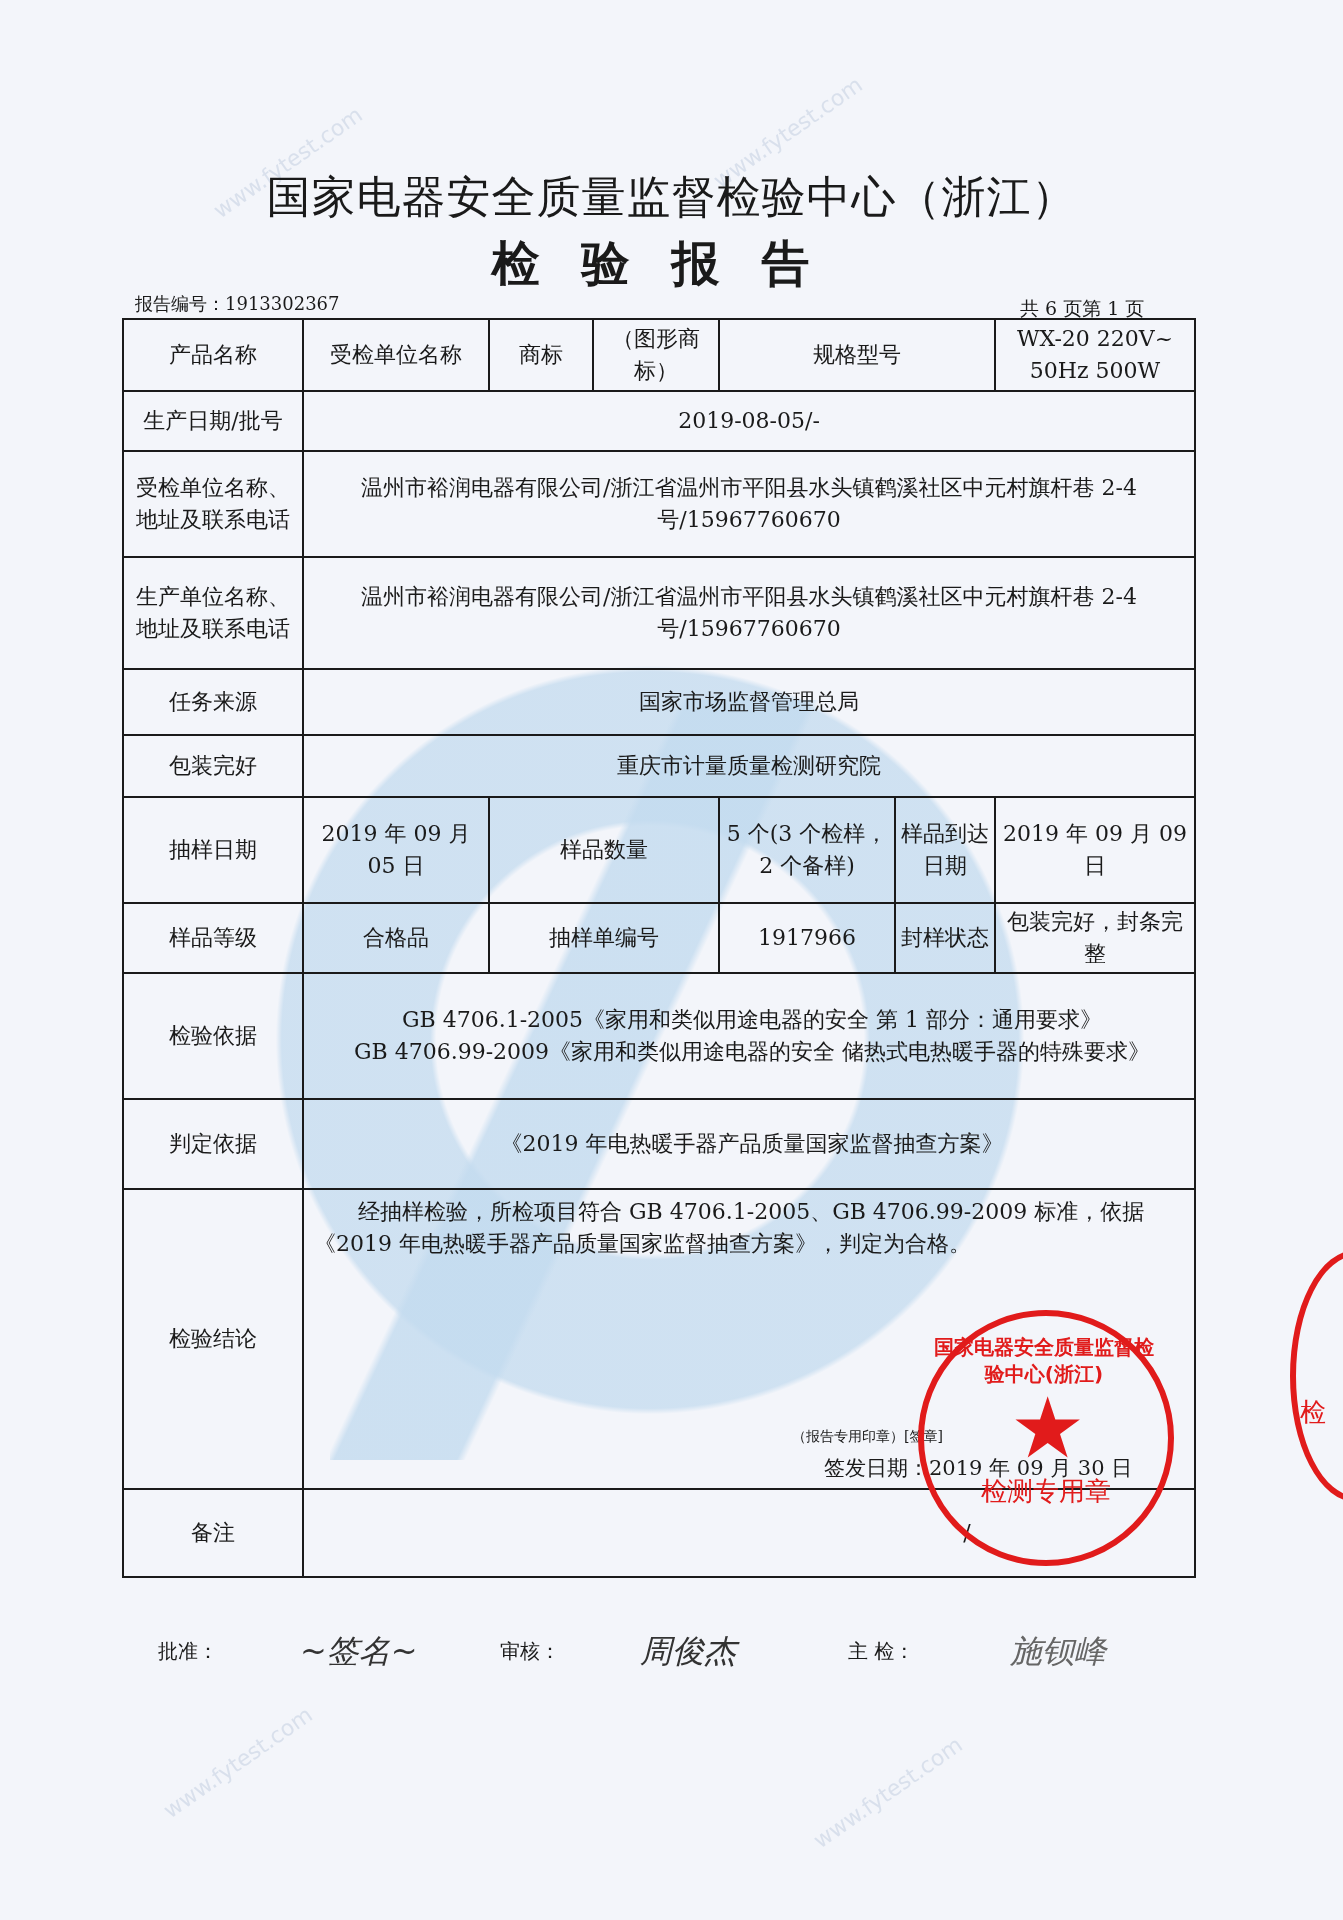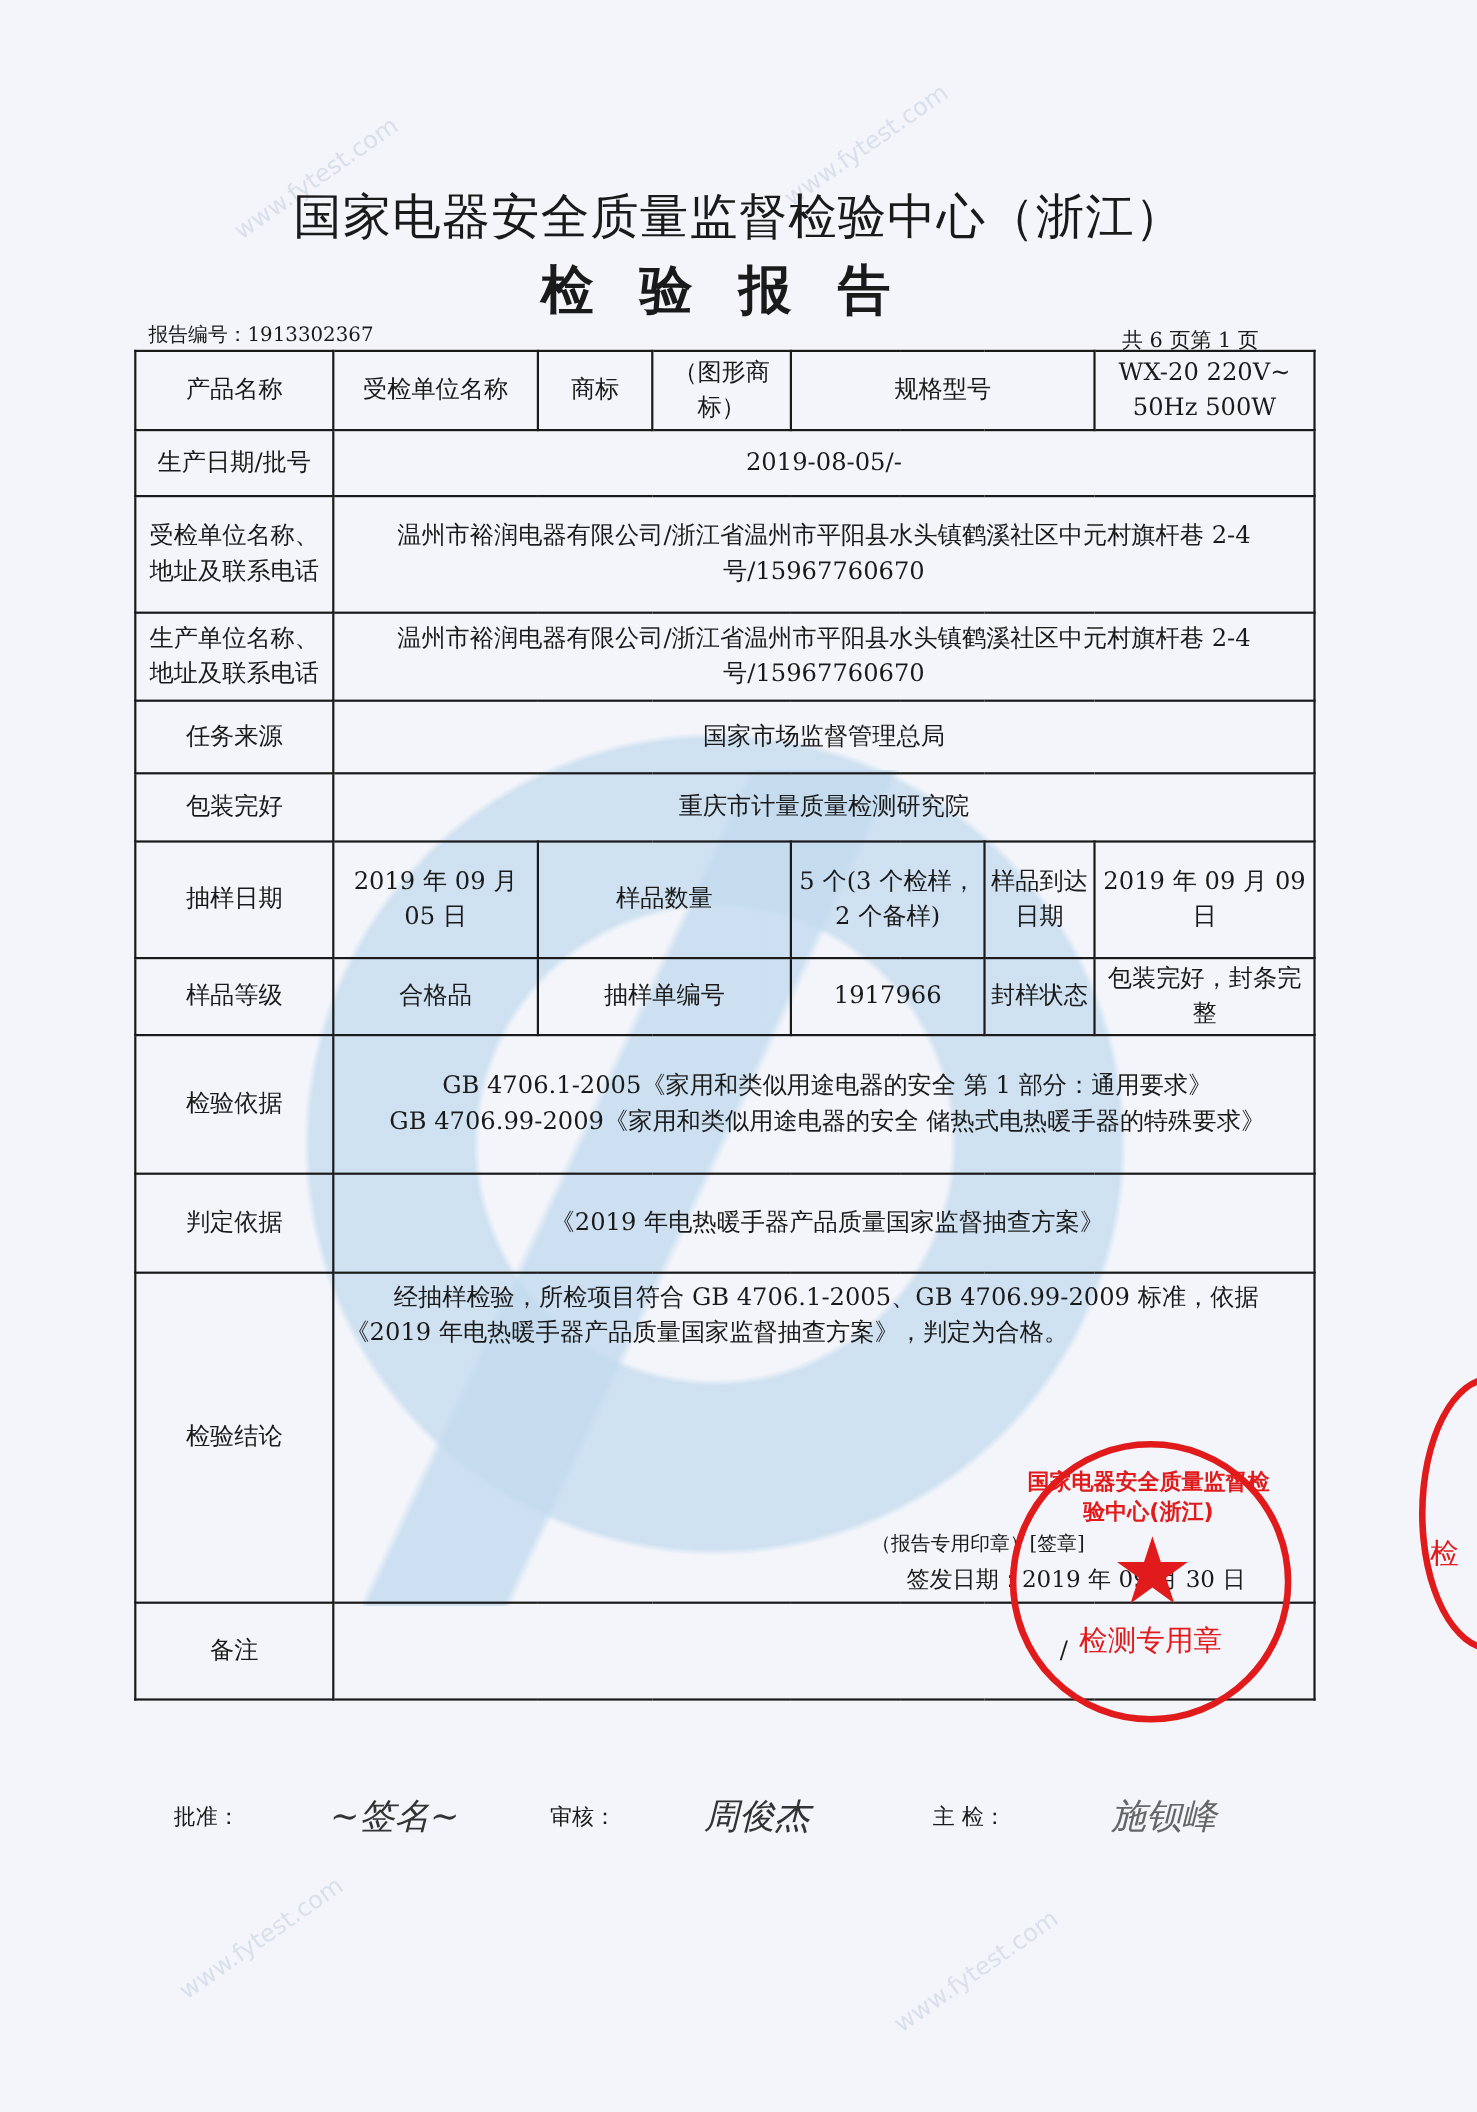--- a/index.html
+++ b/index.html
@@ -13,21 +13,21 @@
   .title{position:absolute;left:0;width:1343px;top:168px;text-align:center;font-size:44px;letter-spacing:1px;font-family:"DejaVu Sans",sans-serif;}
   .subtitle{position:absolute;left:0;width:1343px;top:232px;text-align:center;font-size:48px;font-weight:bold;letter-spacing:42px;font-family:"DejaVu Sans",sans-serif;}
   .report-no{position:absolute;left:135px;top:292px;font-size:18px;}
   .page-no{position:absolute;left:1020px;top:296px;font-size:19px;}
   table.report{position:absolute;left:122px;top:318px;width:1072px;border-collapse:collapse;table-layout:fixed;}
   table.report td{border:2px solid #1a1a1a;text-align:center;vertical-align:middle;font-size:22px;line-height:32px;padding:2px 4px;}
   td.left{text-align:right;padding-left:10px !important;}
   .addr{text-align:center;line-height:34px;}
   .conclusion{position:relative;margin-left:36px;}
   .conc-text{text-align:left;text-indent:2em;padding:6px 8px 0 10px;position:absolute;top:0;left:0;right:0;}
-  .stamp-label{position:absolute;left:488px;top:230px;font-size:18px;}
+  .stamp-label{position:absolute;left:488px;top:230px;font-size:14px;}
   .issue-date{position:absolute;left:520px;top:262px;font-size:21px;}
   .seal{position:absolute;left:918px;top:1310px;width:244px;height:244px;border:6px solid #e11b1b;border-radius:50%;}
   .seal-star{position:absolute;left:86px;top:70px;font-size:84px;color:#e11b1b;line-height:1;}
   .seal-arc{position:absolute;left:10px;top:18px;width:220px;text-align:center;color:#e11b1b;font-size:20px;font-weight:bold;font-family:"DejaVu Sans",sans-serif;}
   .seal-bottom{position:absolute;left:0;width:244px;top:158px;text-align:center;color:#e11b1b;font-size:26px;font-family:"DejaVu Sans",sans-serif;}
   .edge-seal{position:absolute;left:1290px;top:1250px;width:120px;height:240px;border:6px solid #e11b1b;border-radius:50%;}
   .edge-text{position:absolute;left:1300px;top:1395px;color:#e11b1b;font-size:26px;font-family:"DejaVu Sans",sans-serif;}
   .sig-row{position:absolute;top:1630px;left:0;width:1343px;height:60px;font-size:20px;}
   .sig-label{position:absolute;top:8px;}
   .sig{position:absolute;top:0;font-family:"DejaVu Serif",serif;font-style:italic;font-size:32px;color:#333;}
@@ -68,21 +68,21 @@
     <td>WX-20 220V~ 50Hz 500W</td>
   </tr>
   <tr style="height:60px">
     <td>生产日期/批号</td>
     <td colspan="7">2019-08-05/-</td>
   </tr>
   <tr style="height:106px">
     <td>受检单位名称、地址及联系电话</td>
     <td colspan="7" class="addr">温州市裕润电器有限公司/浙江省温州市平阳县水头镇鹤溪社区中元村旗杆巷 2-4 号/15967760670</td>
   </tr>
-  <tr style="height:80px">
+  <tr style="height:112px">
     <td>生产单位名称、地址及联系电话</td>
     <td colspan="7" class="addr">温州市裕润电器有限公司/浙江省温州市平阳县水头镇鹤溪社区中元村旗杆巷 2-4 号/15967760670</td>
   </tr>
   <tr style="height:66px">
     <td>任务来源</td>
     <td colspan="7">国家市场监督管理总局</td>
   </tr>
   <tr style="height:62px">
     <td>包装完好</td>
     <td colspan="7">重庆市计量质量检测研究院</td>

